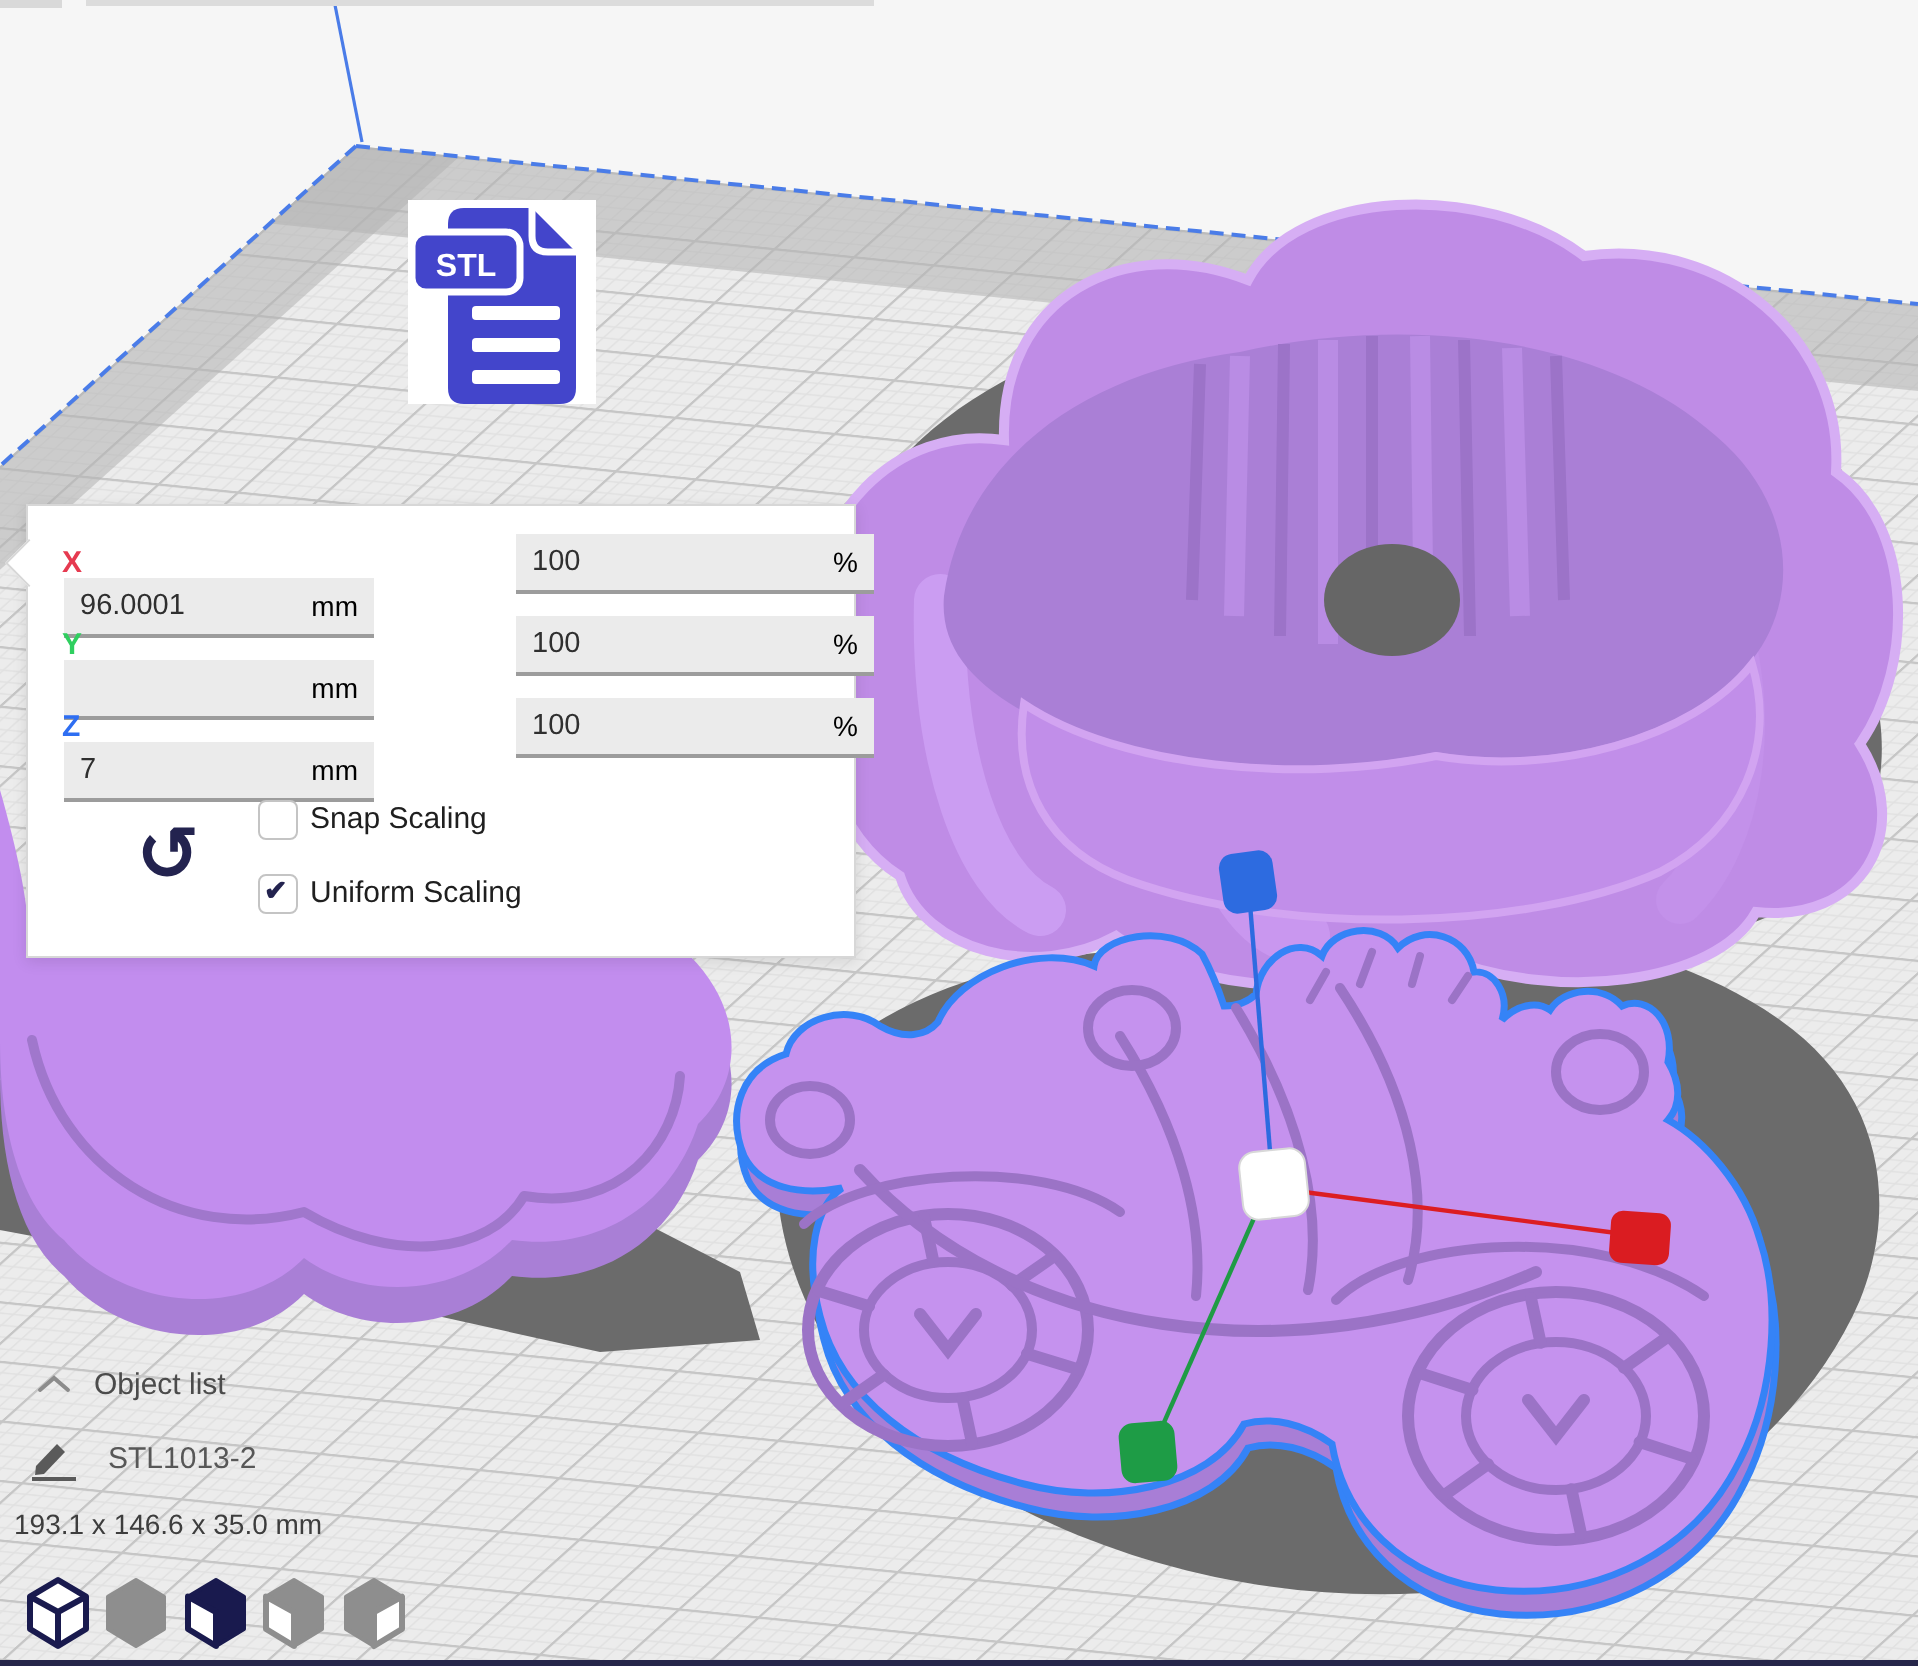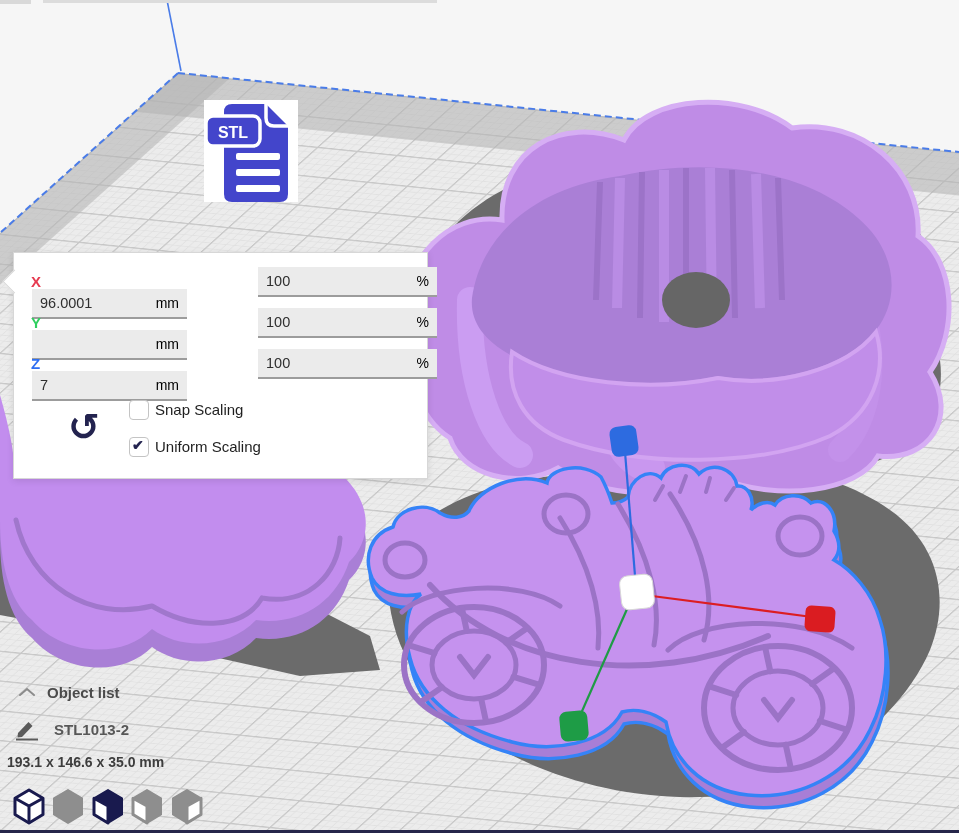--- a/index.html
+++ b/index.html
@@ -51,21 +51,21 @@
     content:"\2714";position:absolute;left:2px;top:-1px;font-size:14px;color:#23234f;font-weight:bold;
   }
   .cb-label{position:absolute;left:141px;top:1px;font-size:15px;color:#1f1f1f;}
   .reset-icon{
     position:absolute;left:48px;top:152px;width:44px;height:44px;
     font-size:38px;line-height:44px;text-align:center;color:#23234f;font-weight:bold;
     font-family:"DejaVu Sans",sans-serif;cursor:pointer;
   }
 
   
-  .ol-text{position:absolute;color:#4b4b4b;font-size:15px;font-weight:bold;}
+  .ol-text{position:absolute;color:#4b4b4b;font-size:15px;}
   #ol-title{left:47px;top:684px;}
   #ol-name{left:54px;top:721px;color:#575757;}
   #ol-dims{left:7px;top:754px;font-size:14px;color:#3d3d3d;text-align:center;}
   .ol-icon{position:absolute;}
   #ol-chevron{left:17px;top:687px;}
   #ol-pencil{left:13px;top:717px;}
 
   
   #view-toolbar{position:absolute;left:10px;top:786px;width:200px;height:42px;}
   .view-btn{position:absolute;top:0;width:38px;height:42px;cursor:pointer;}

